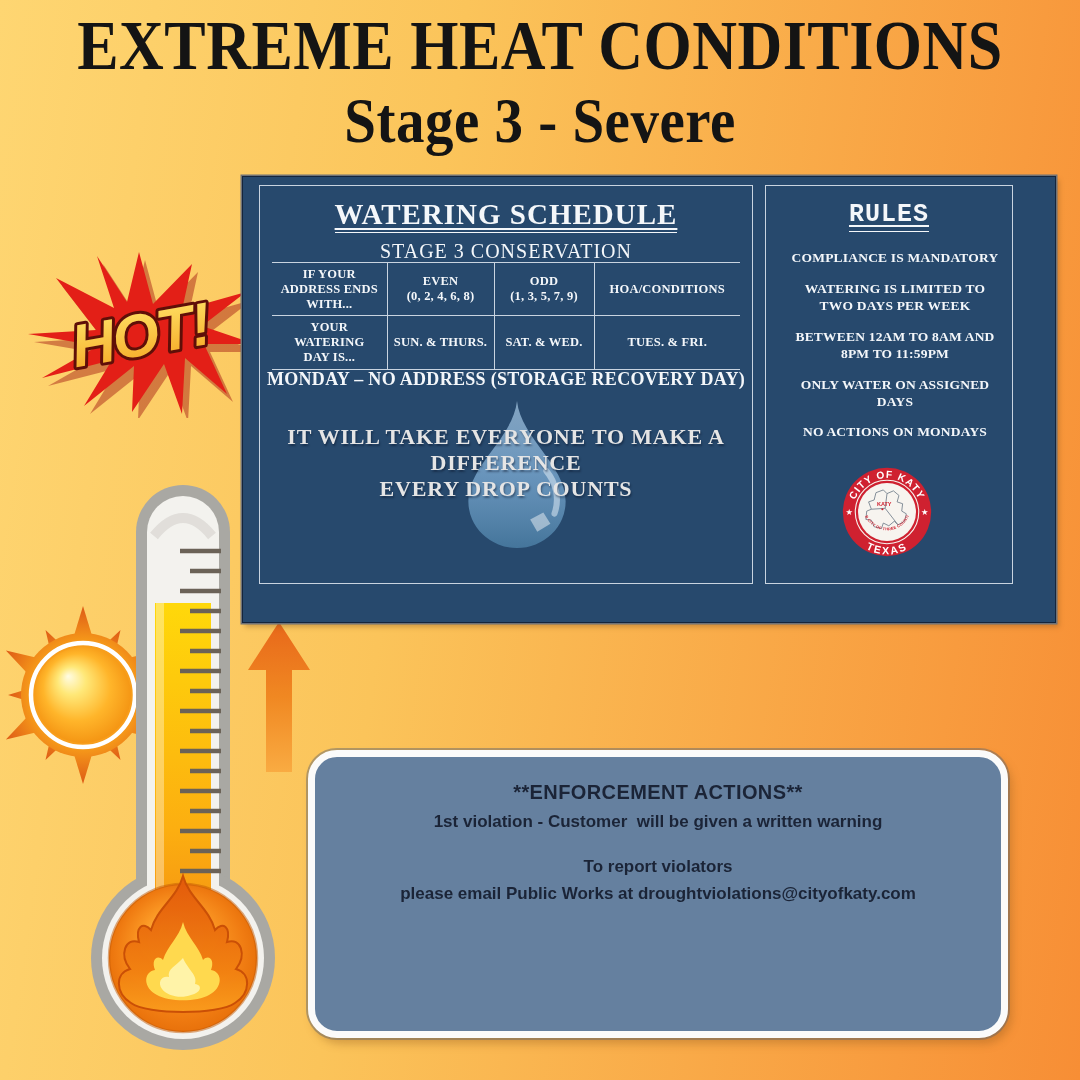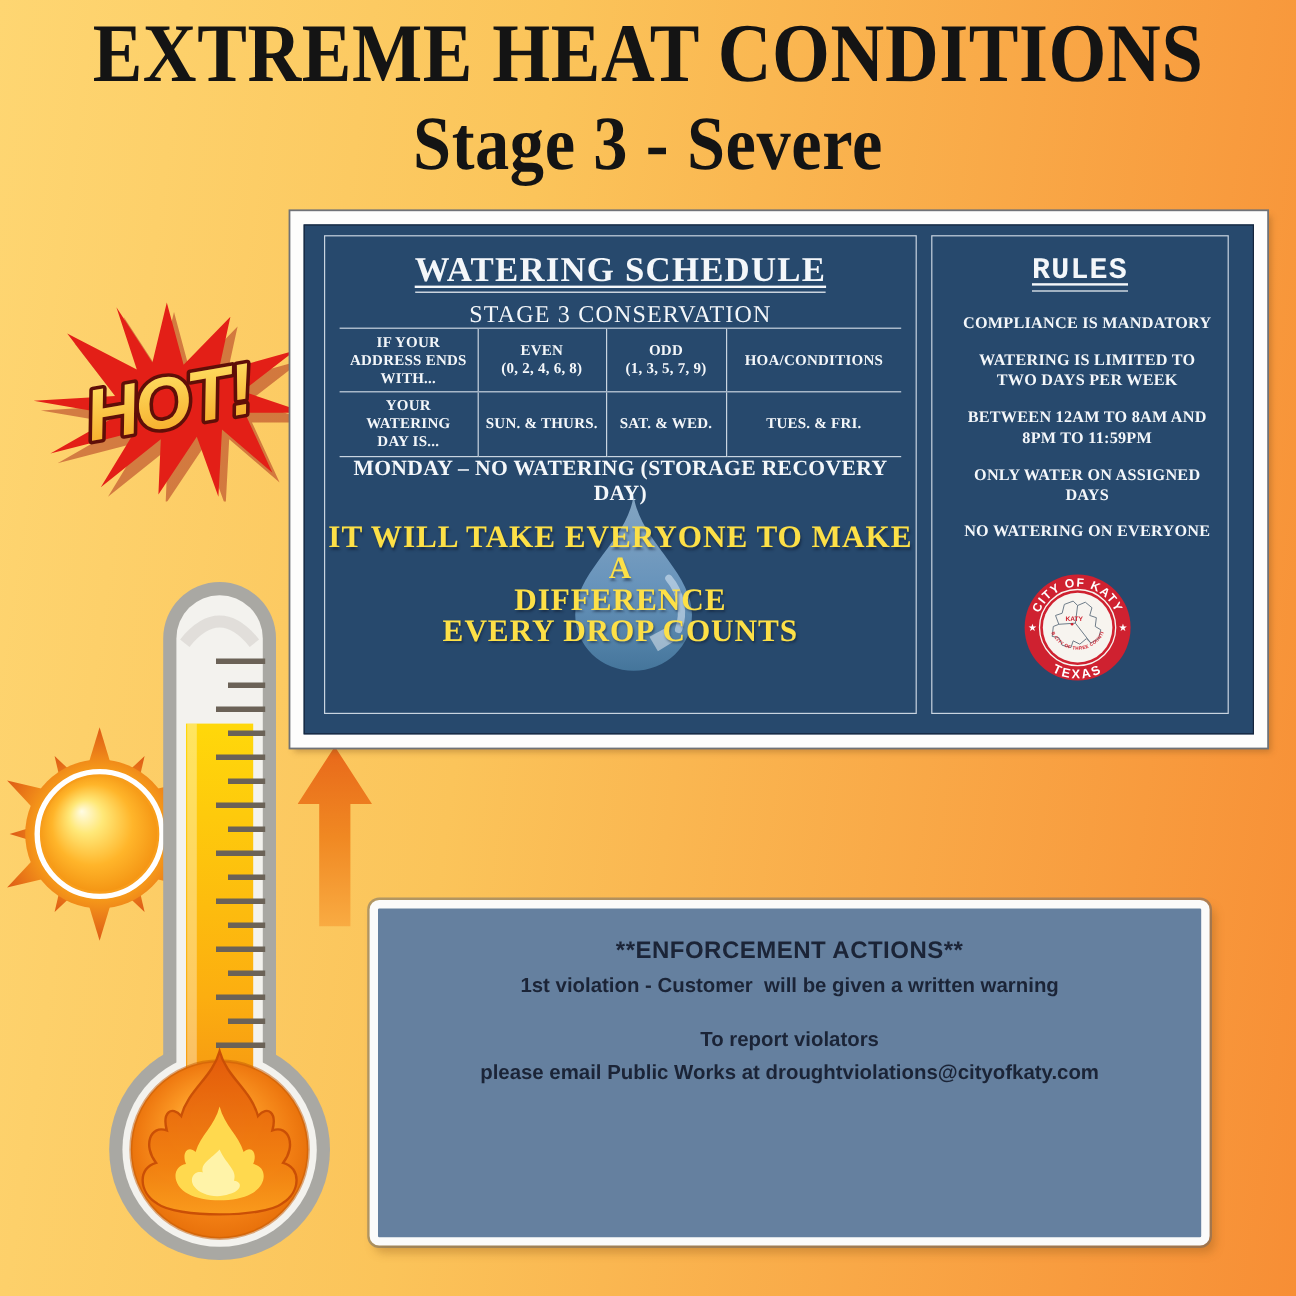--- a/index.html
+++ b/index.html
@@ -17,51 +17,51 @@
   .title1{top:6px;font-size:62px;}
   .title2{top:84px;font-size:57px;}
   
   .hot-svg{position:absolute;left:22px;top:248px;width:235px;height:170px;}
   .sun-svg{position:absolute;left:-20px;top:600px;width:206px;height:200px;}
   .thermo-svg{position:absolute;left:76px;top:478px;width:215px;height:602px;}
   .arrow-svg{position:absolute;left:248px;top:622px;width:62px;height:150px;}
   
   .panel{
     position:absolute;left:242px;top:176px;width:814px;height:447px;
-    background:#fdfdfc;box-sizing:border-box;padding:11px;
+    background:#fdfdfc;box-sizing:border-box;
     box-shadow:0 0 0 1.5px #6f7277, 3px 4px 5px rgba(120,75,25,.35);
   }
   .panel-inner{position:relative;width:100%;height:100%;background:#27496d;border:1px solid #15253c;box-sizing:border-box;}
   .schedule-box{position:absolute;left:16px;top:8px;width:492px;height:397px;border:1px solid #c9d4e0;}
   .rules-box{position:absolute;left:522px;top:8px;width:246px;height:397px;border:1px solid #c9d4e0;}
   .s-title{margin-top:12px;text-align:center;color:#f4f7fa;font-size:29px;font-weight:bold;letter-spacing:1px;}
   .dbl{display:inline-block;text-decoration:underline;text-decoration-thickness:2px;text-underline-offset:4px;
        border-bottom:1.5px solid #f4f7fa;padding-bottom:3px;line-height:1.05;}
   .s-subtitle{text-align:center;font-size:20px;font-weight:normal;color:#f4f7fa;margin-top:7px;letter-spacing:1px;}
   .s-table{position:absolute;left:12px;top:76px;width:468px;border-collapse:collapse;table-layout:fixed;color:#f4f7fa;}
   .s-table td{
     border-top:1px solid #c9d4e0;border-bottom:1px solid #c9d4e0;border-left:1px solid #c9d4e0;
     text-align:center;vertical-align:middle;font-weight:bold;font-size:12.5px;line-height:1.18;
     padding:4px 2px;white-space:pre-line;letter-spacing:.2px;
   }
   .s-table td:first-child{border-left:none;}
   .s-table tr.r1 td{height:40px;}
   .s-table tr.r2 td{height:44px;}
   .monday{position:absolute;top:183px;left:0;right:0;text-align:center;font-size:18px;font-weight:bold;color:#f4f7fa;letter-spacing:.3px;}
   .drop-svg{position:absolute;left:205px;top:212px;width:104px;height:152px;}
-  .motto{position:absolute;top:238px;left:0;right:0;text-align:center;color:#fde047;font-weight:bold;
-         font-size:26px;line-height:26px;letter-spacing:.8px;text-shadow:1px 2px 2px rgba(8,18,38,.45);}
+  .motto{position:absolute;top:238px;left:0;right:0;text-align:center;color:#e5e5e5;font-weight:bold;
+         font-size:22px;line-height:26px;letter-spacing:.8px;text-shadow:1px 2px 2px rgba(8,18,38,.45);}
   .r-title{margin-top:14px;text-align:center;color:#f4f7fa;font-size:25px;font-weight:bold;letter-spacing:1px;font-family:Liberation Mono, monospace;}
   .r-list{margin-top:18px;padding:0 13px;}
   .r-item{text-align:center;color:#f4f7fa;font-weight:bold;font-size:13.5px;line-height:1.25;margin-bottom:14px;letter-spacing:.2px;margin-left:12px;}
   .logo-svg{position:absolute;left:75px;top:280px;width:92px;height:92px;}
   
   .enforce{
     position:absolute;left:308px;top:750px;width:700px;height:288px;box-sizing:border-box;
-    background:#65809f;border:7px solid #fbfbfa;border-radius:8px;
+    background:#65809f;border:7px solid #fbfbfa;border-radius:29px;
     box-shadow:0 0 0 2px rgba(105,105,108,.5), 4px 6px 8px rgba(140,85,25,.35);
     font-family:"Liberation Sans","DejaVu Sans",sans-serif;color:#1b2437;text-align:center;
   }
   .e-title{padding-top:24px;font-size:20px;font-weight:bold;letter-spacing:.4px;}
   .e-line{font-size:17px;font-weight:bold;line-height:27.5px;white-space:pre-wrap;padding:0 6px;}
   .mt4{margin-top:4px;} .mt18{margin-top:18px;} .mt17{margin-top:17px;}
 </style>
 </head>
 <body>
 
@@ -211,21 +211,21 @@
           <tr class="r2">
             <td>YOUR
 WATERING
 DAY IS...</td>
             <td>SUN. &amp; THURS.</td>
             <td>SAT. &amp; WED.</td>
             <td>TUES. &amp; FRI.</td>
           </tr>
         </tbody>
           </table>
-        <div class="monday">MONDAY – NO WATERING (STORAGE RECOVERY DAY)</div>
+        <div class="monday">MONDAY – NO ADDRESS (STORAGE RECOVERY DAY)</div>
 
         <svg class="drop-svg" viewBox="0 0 102 150">
           <defs>
             <linearGradient id="dropG" x1="0" y1="0" x2="0" y2="1">
               <stop offset="0" stop-color="#aacbe6" stop-opacity="0.7"></stop>
               <stop offset="0.5" stop-color="#79a7cf" stop-opacity="0.8"></stop>
               <stop offset="1" stop-color="#47799f" stop-opacity="0.92"></stop>
             </linearGradient>
           </defs>
           <path d="M51,3 C55,40 99,66 99,102 A48,46 0 1 1 3,102 C3,66 47,40 51,3 Z" fill="url(#dropG)"></path>
@@ -240,21 +240,21 @@
         </div>
       </div>
 
       <div class="rules-box">
         <div class="r-title"><span class="dbl">RULES</span></div>
         <div class="r-list">
           <div class="r-item">COMPLIANCE IS MANDATORY</div>
           <div class="r-item">WATERING IS LIMITED TO TWO DAYS PER WEEK</div>
           <div class="r-item">BETWEEN 12AM TO 8AM AND 8PM TO 11:59PM</div>
           <div class="r-item">ONLY WATER ON ASSIGNED DAYS</div>
-          <div class="r-item">NO WATERING ON EVERYONE</div>
+          <div class="r-item">NO ACTIONS ON MONDAYS</div>
         </div>
 
         <svg class="logo-svg" viewBox="0 0 100 100">
           <defs>
             <path id="arcTop" d="M13,50 A37,37 0 0 1 87,50" fill="none"></path>
             <path id="arcBot" d="M4,50 A46,46 0 0 0 96,50" fill="none"></path>
             <path id="arcIn" d="M26,54 A26,26 0 0 0 74,54" fill="none"></path>
           </defs>
           <circle cx="50" cy="50" r="48" fill="#cf2130"></circle>
           <circle cx="50" cy="50" r="34.5" fill="none" stroke="#f7f4ef" stroke-width="1.2"></circle>

